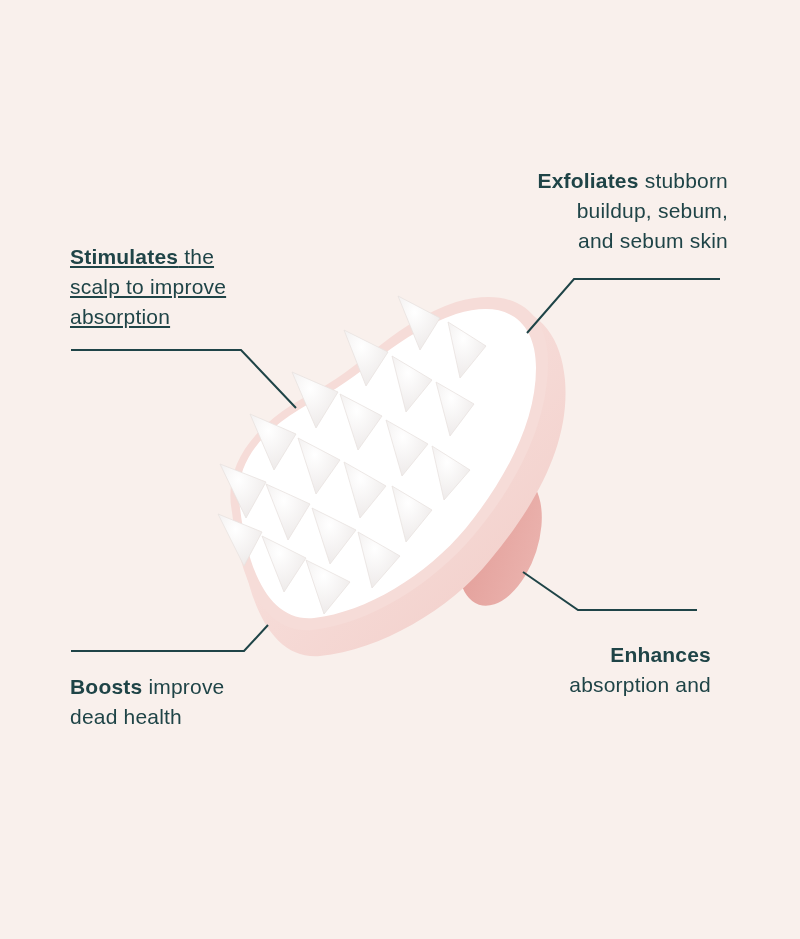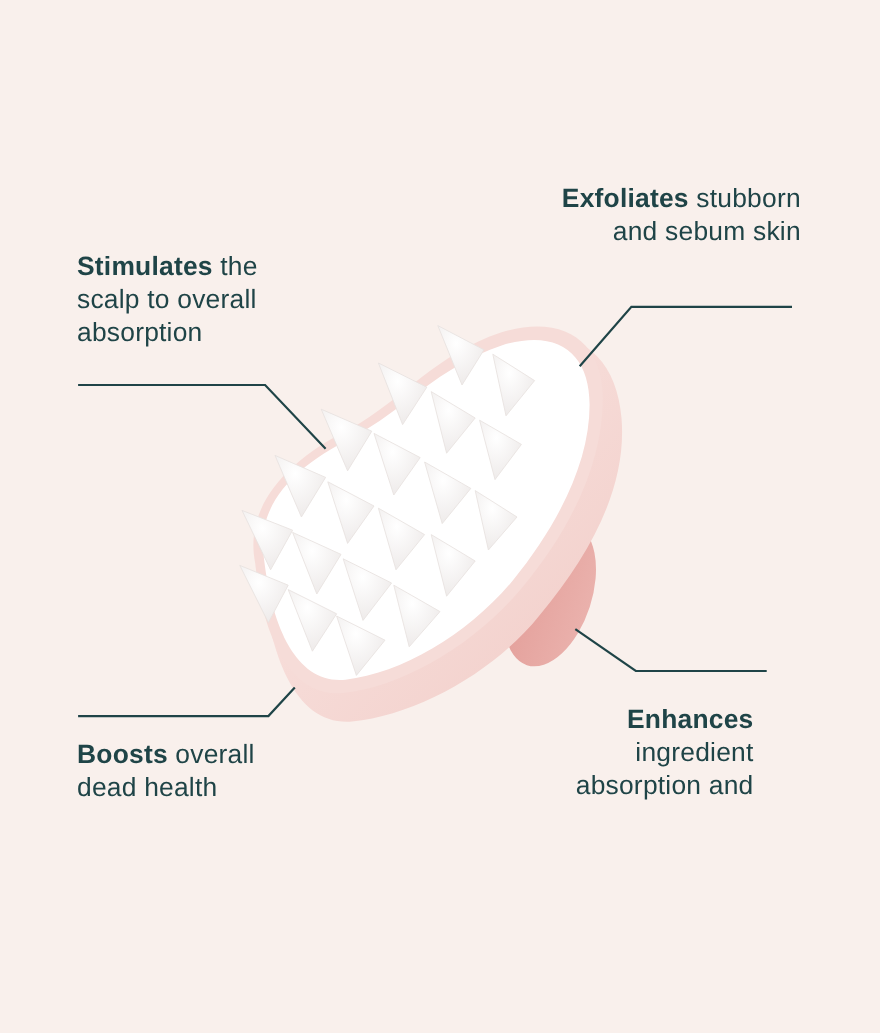--- a/index.html
+++ b/index.html
@@ -6,32 +6,32 @@
     body {
       width: 800px; height: 939px;
       background: #f9f0ec;
       position: relative;
       overflow: hidden;
       font-family: "Liberation Sans", "DejaVu Sans", sans-serif;
       color: #1f4447;
     }
     .callout {
       position: absolute;
-      font-size: 24px;
+      font-size: 21px;
       line-height: 30px;
       letter-spacing: 0.2px;
       color: #1f4447;
     }
     .callout b { font-weight: 700; }
     .left { text-align: left; }
     .right { text-align: right; }
     #c-exfoliates { right: 72px; top: 166px; width: 260px; }
-    #c-stimulates { left: 70px; top: 228px; width: 220px; }
+    #c-stimulates { left: 70px; top: 242px; width: 220px; text-decoration: underline; }
     #c-boosts { left: 70px; top: 672px; width: 220px; }
-    #c-enhances { right: 115px; top: 640px; width: 220px; }
+    #c-enhances { right: 89px; top: 640px; width: 220px; }
     svg.art { position: absolute; left: 0; top: 0; }
   </style>
 </head>
 <body>
 
 <svg class="art" width="800" height="939" viewBox="0 0 800 939">
   <defs>
     <linearGradient id="bodyGrad" x1="0" y1="0" x2="1" y2="1">
       <stop offset="0" stop-color="#fbe9e6"></stop>
       <stop offset="1" stop-color="#f1ccc7"></stop>
@@ -82,31 +82,31 @@
   <g fill="none" stroke="#1f4447" stroke-width="2">
     <polyline points="527,333 574,279 720,279"></polyline>
     <polyline points="71,350 241,350 296,408"></polyline>
     <polyline points="71,651 244,651 268,625"></polyline>
     <polyline points="523,572 578,610 697,610"></polyline>
   </g>
 </svg>
 
 <div id="c-exfoliates" class="callout right">
   <div><b>Exfoliates</b><span> stubborn</span></div>
+  <div>buildup, sebum,</div>
   <div>and sebum skin</div>
 </div>
 
 <div id="c-stimulates" class="callout left">
   <div><b>Stimulates</b><span> the</span></div>
-  <div>scalp to overall</div>
+  <div>scalp to improve</div>
   <div>absorption</div>
 </div>
 
 <div id="c-boosts" class="callout left">
-  <div><b>Boosts</b><span> overall</span></div>
+  <div><b>Boosts</b><span> improve</span></div>
   <div>dead health</div>
 </div>
 
 <div id="c-enhances" class="callout right">
   <div><b>Enhances</b></div>
-  <div>ingredient</div>
   <div>absorption and</div>
 </div>
 
 </body></html>

